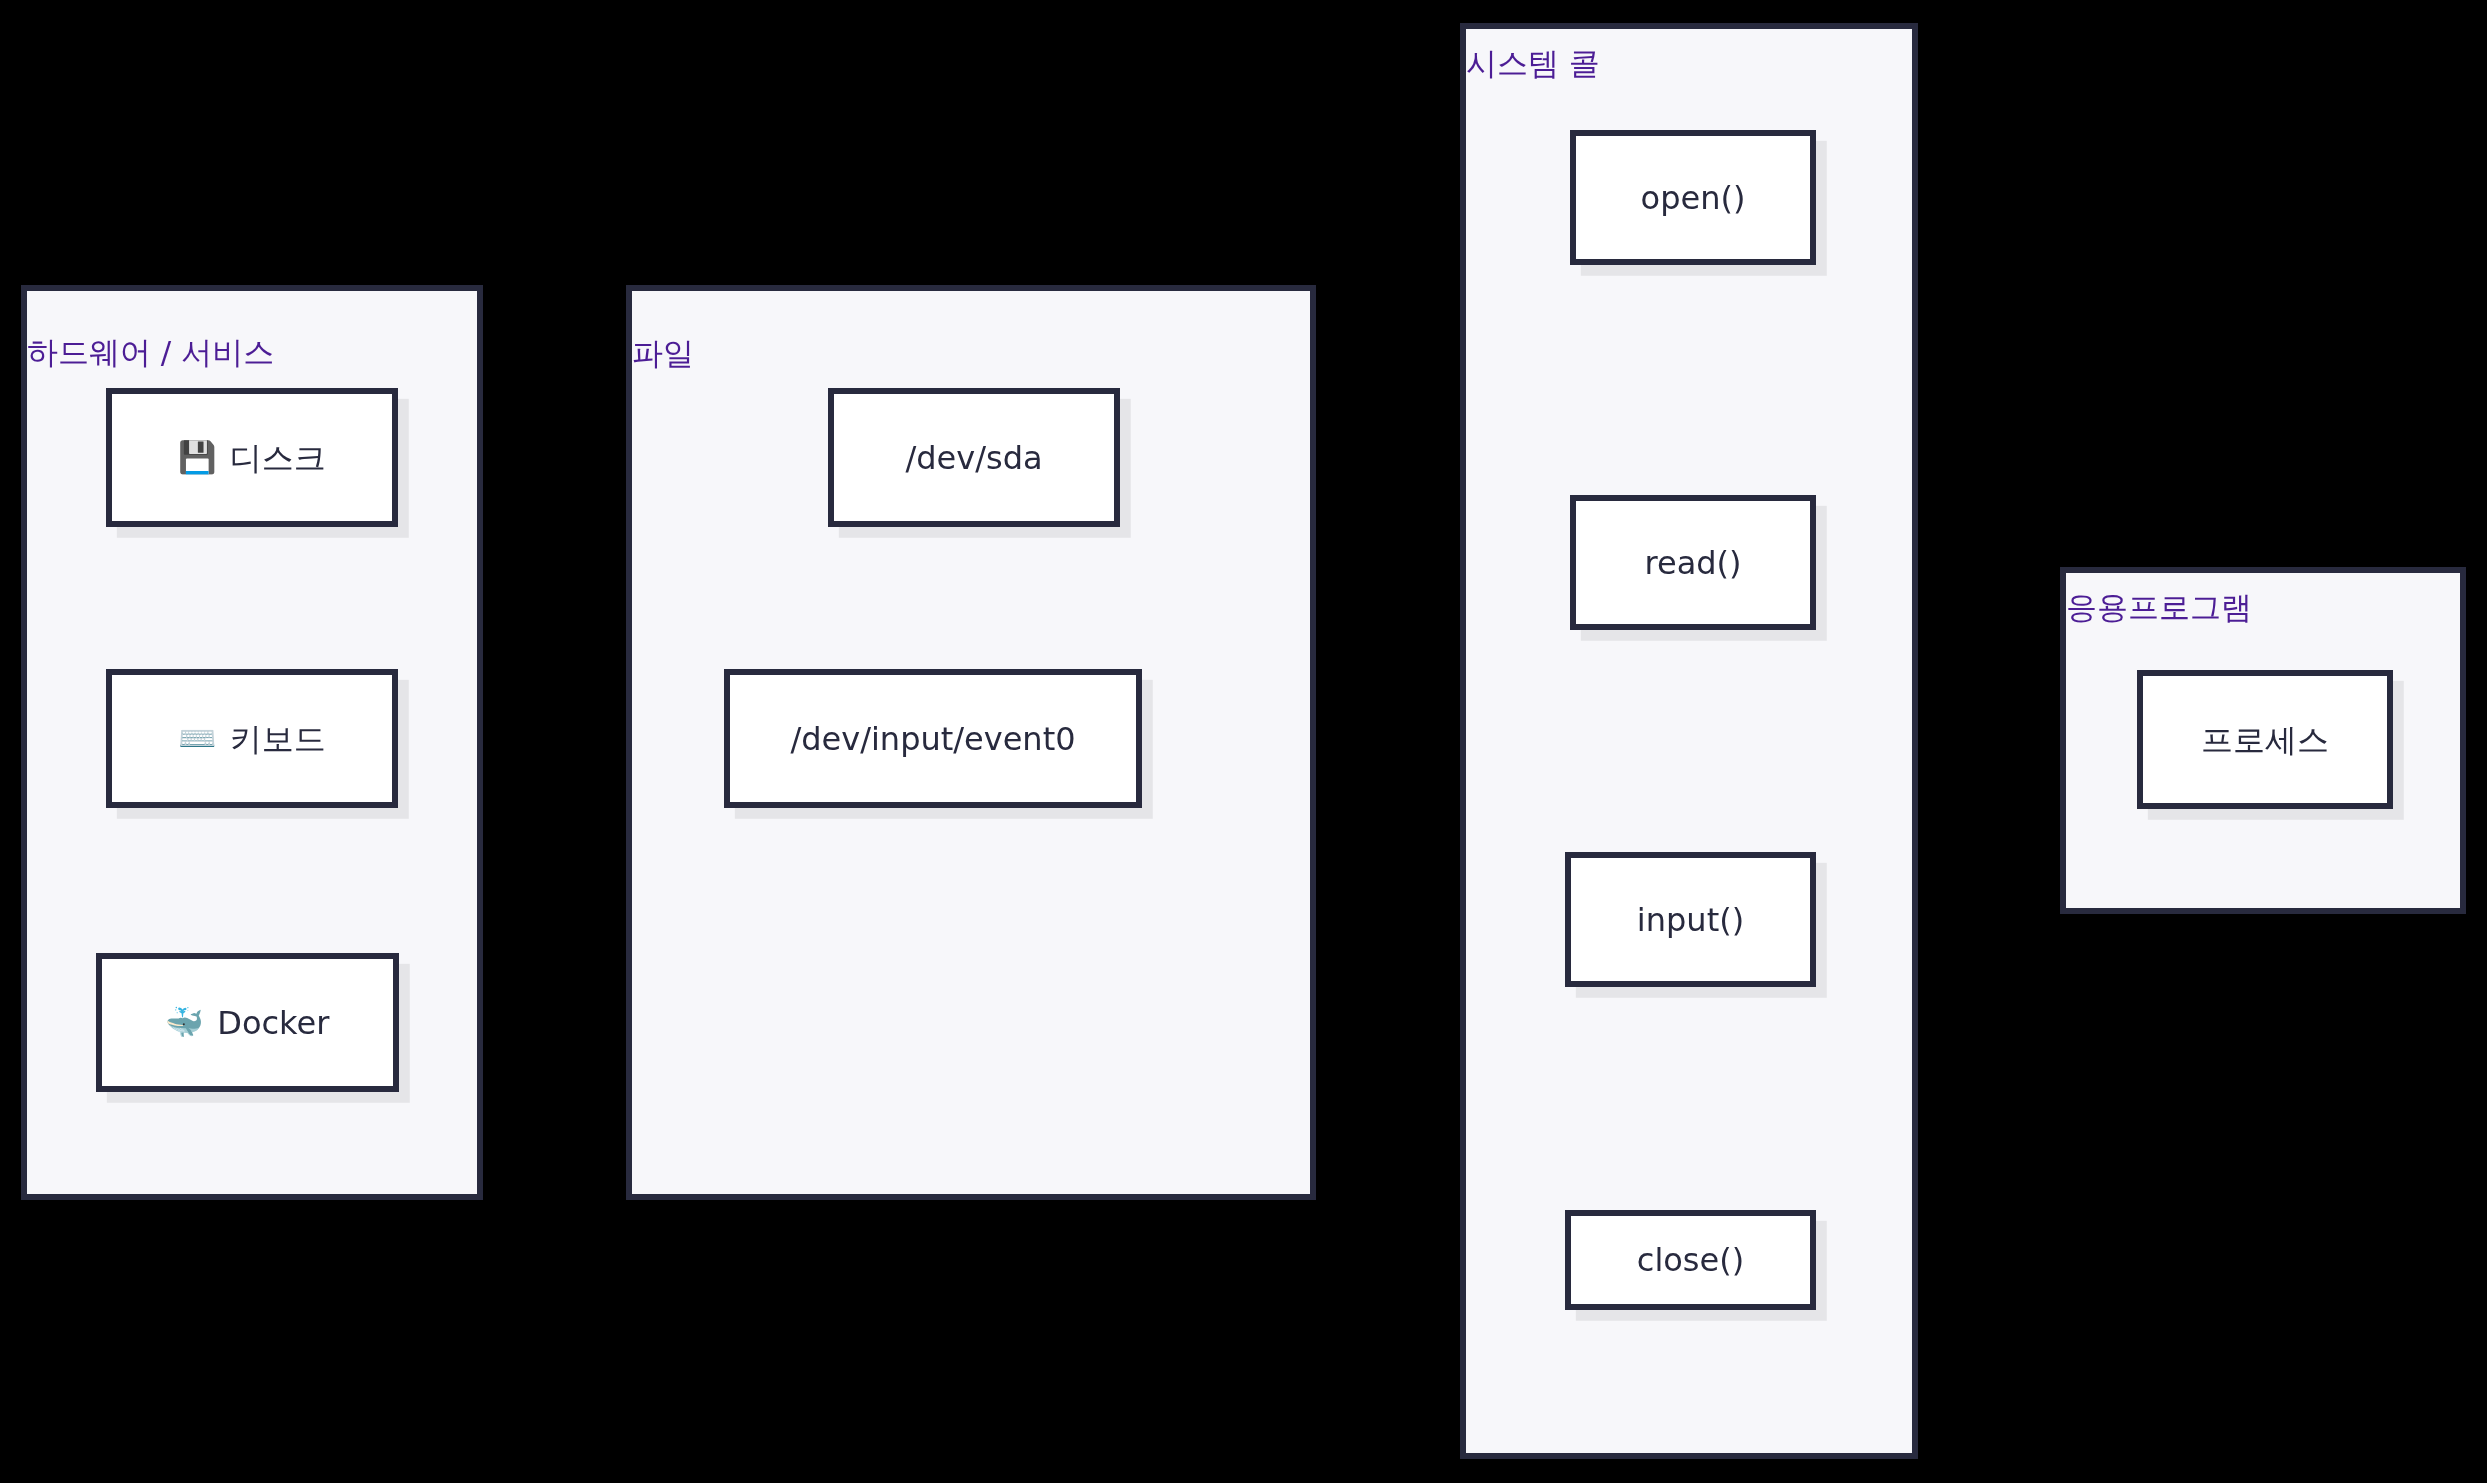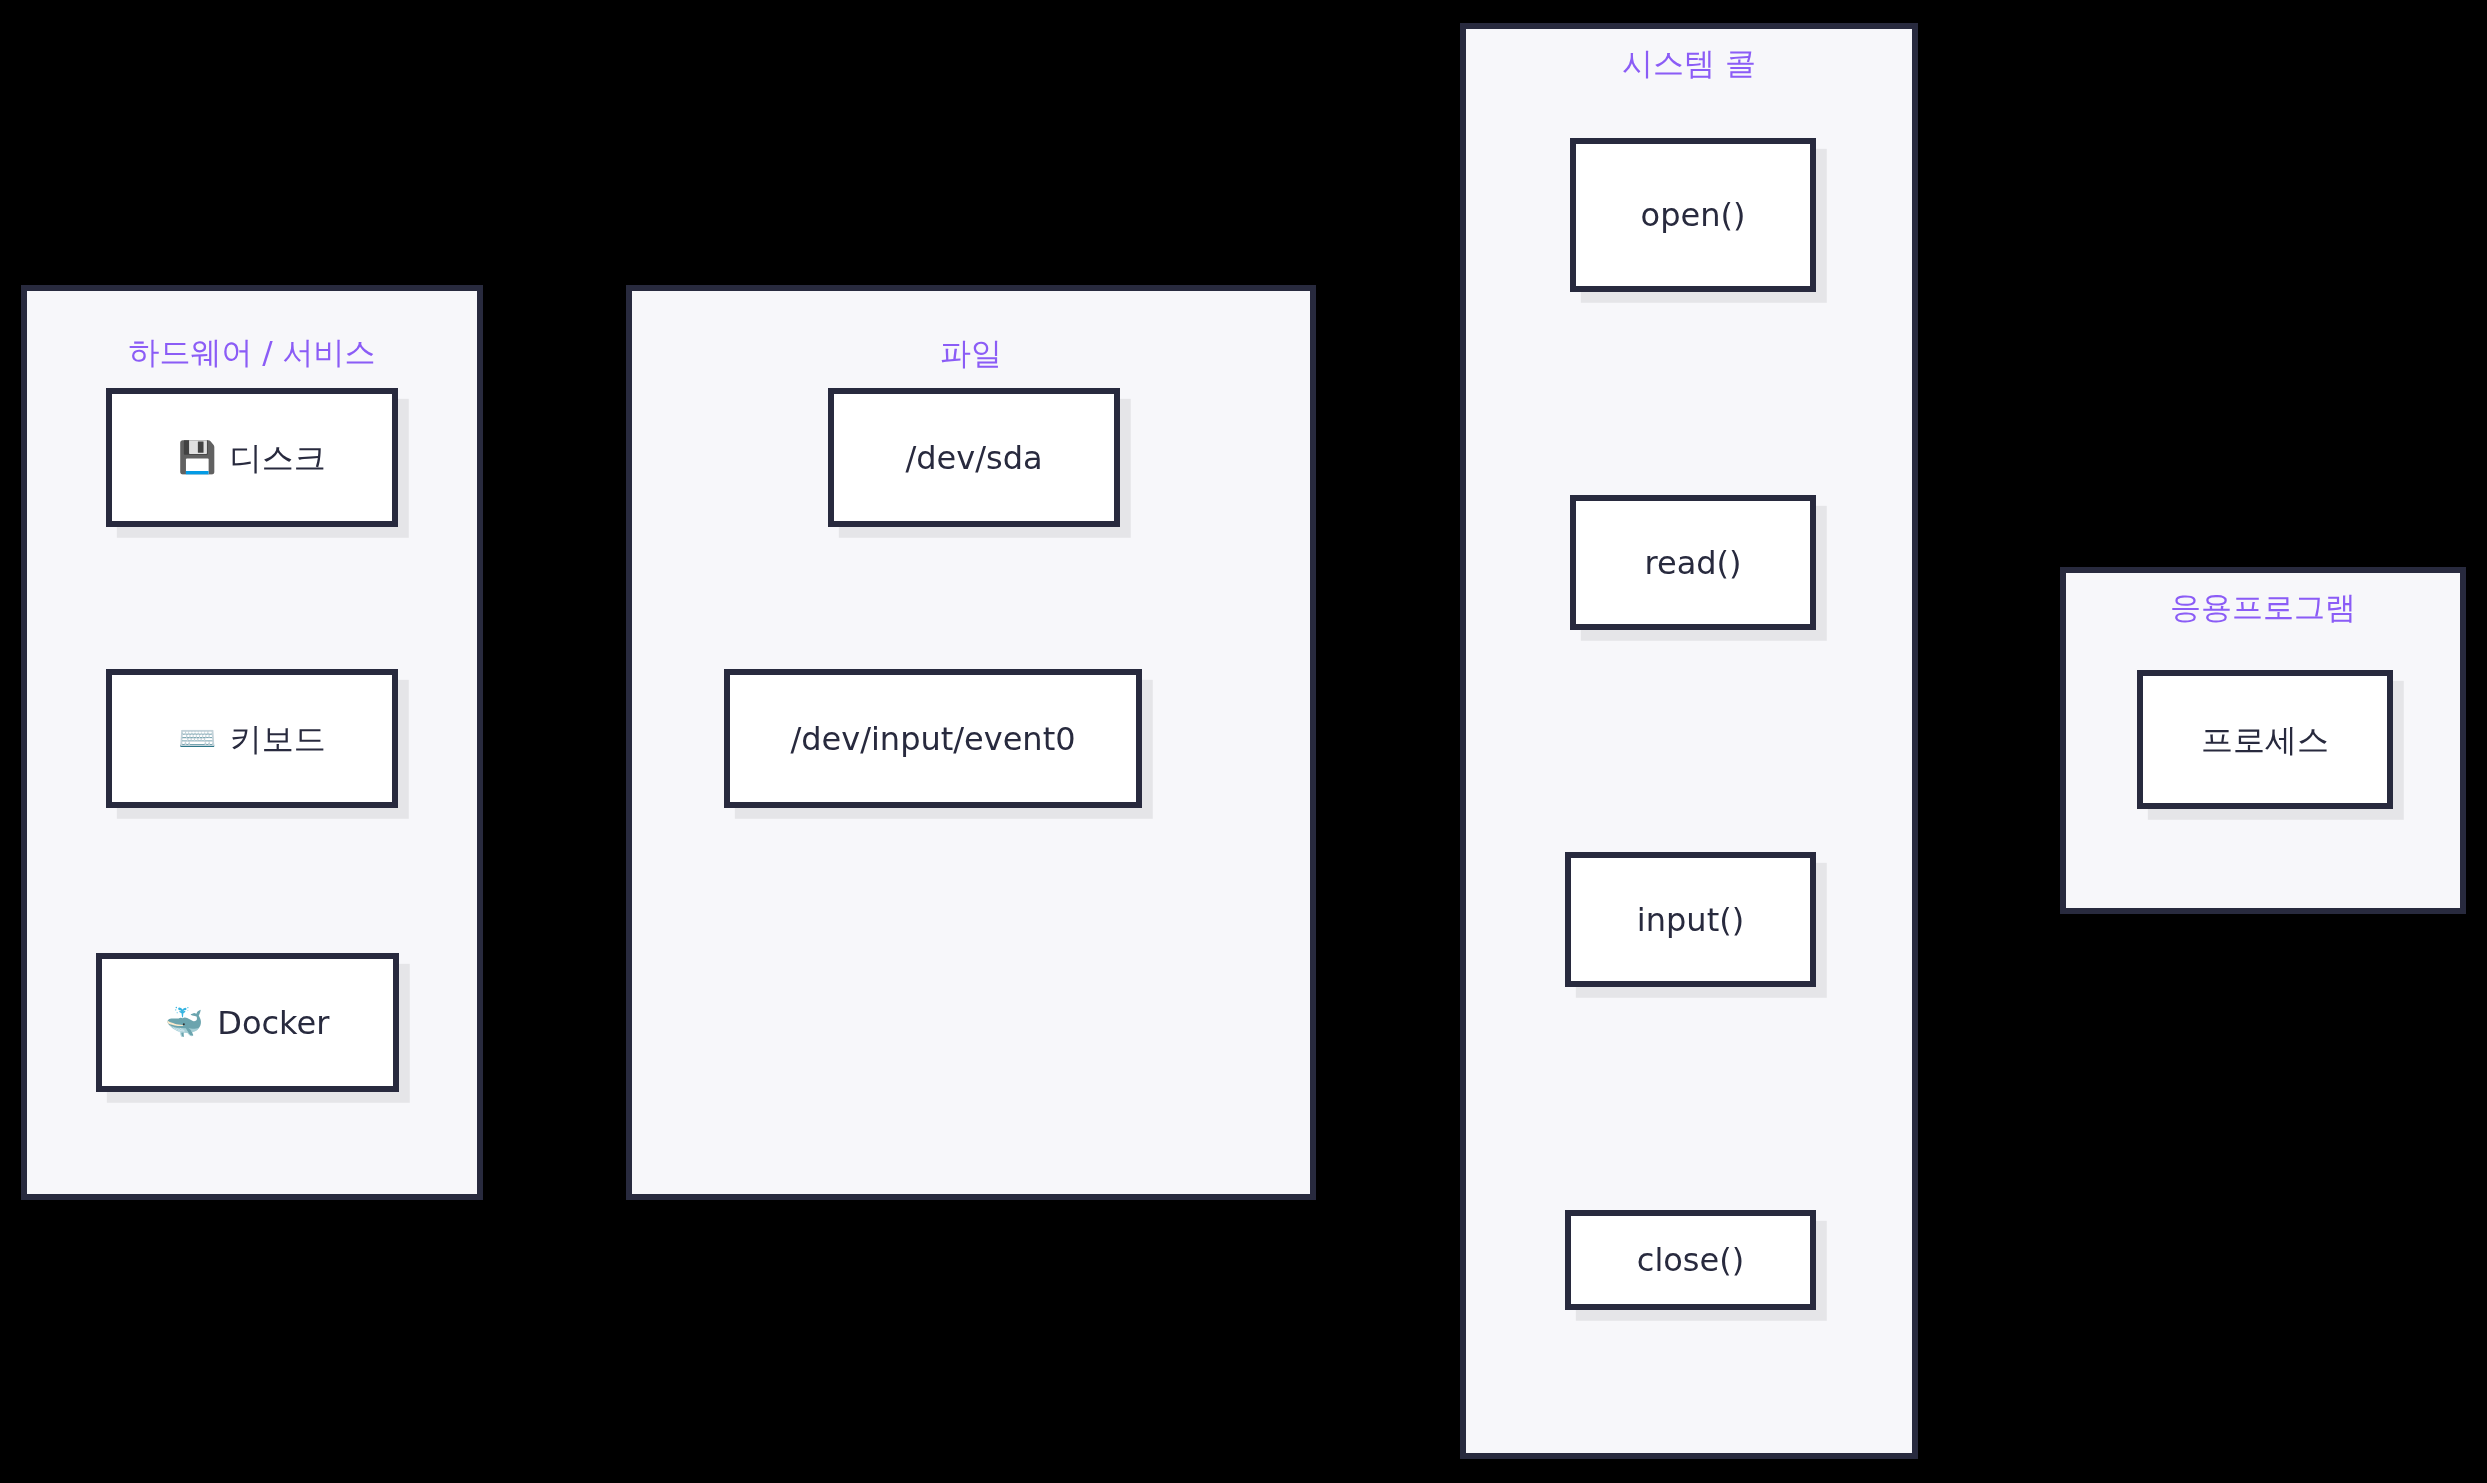--- a/index.html
+++ b/index.html
@@ -22,22 +22,22 @@
   .cluster {
     position: absolute;
     background: #F7F7FA;
     border: 6.6px solid #282A3E;
     box-sizing: border-box;
   }
   .cluster-title {
     position: absolute;
     left: 0;
     right: 0;
-    text-align: center;
-    color: #8b5cf6;
+    text-align: left;
+    color: #4c1d95;
     font-size: 31px;
     line-height: 1;
     white-space: nowrap;
   }
   .node {
     position: absolute;
     background: #FFFFFF;
     border: 6.6px solid #282A3E;
     box-sizing: border-box;
     display: flex;
@@ -132,21 +132,21 @@
 
   <div class="node" style="left:724px; top:669px; width:418px; height:139px;">
     <span class="label">/dev/input/event0</span>
   </div>
 
 
   <div class="cluster" style="left:1460px; top:23px; width:458px; height:1436px;">
     <div class="cluster-title" style="top:19px;">시스템 콜</div>
   </div>
 
-  <div class="node" style="left:1570px; top:138px; width:246px; height:154px;">
+  <div class="node" style="left:1570px; top:130px; width:246px; height:135px;">
     <span class="label">open()</span>
   </div>
 
   <div class="node" style="left:1570px; top:495px; width:246px; height:135px;">
     <span class="label">read()</span>
   </div>
 
   <div class="node" style="left:1565px; top:852px; width:251px; height:135px;">
     <span class="label">input()</span>
   </div>

